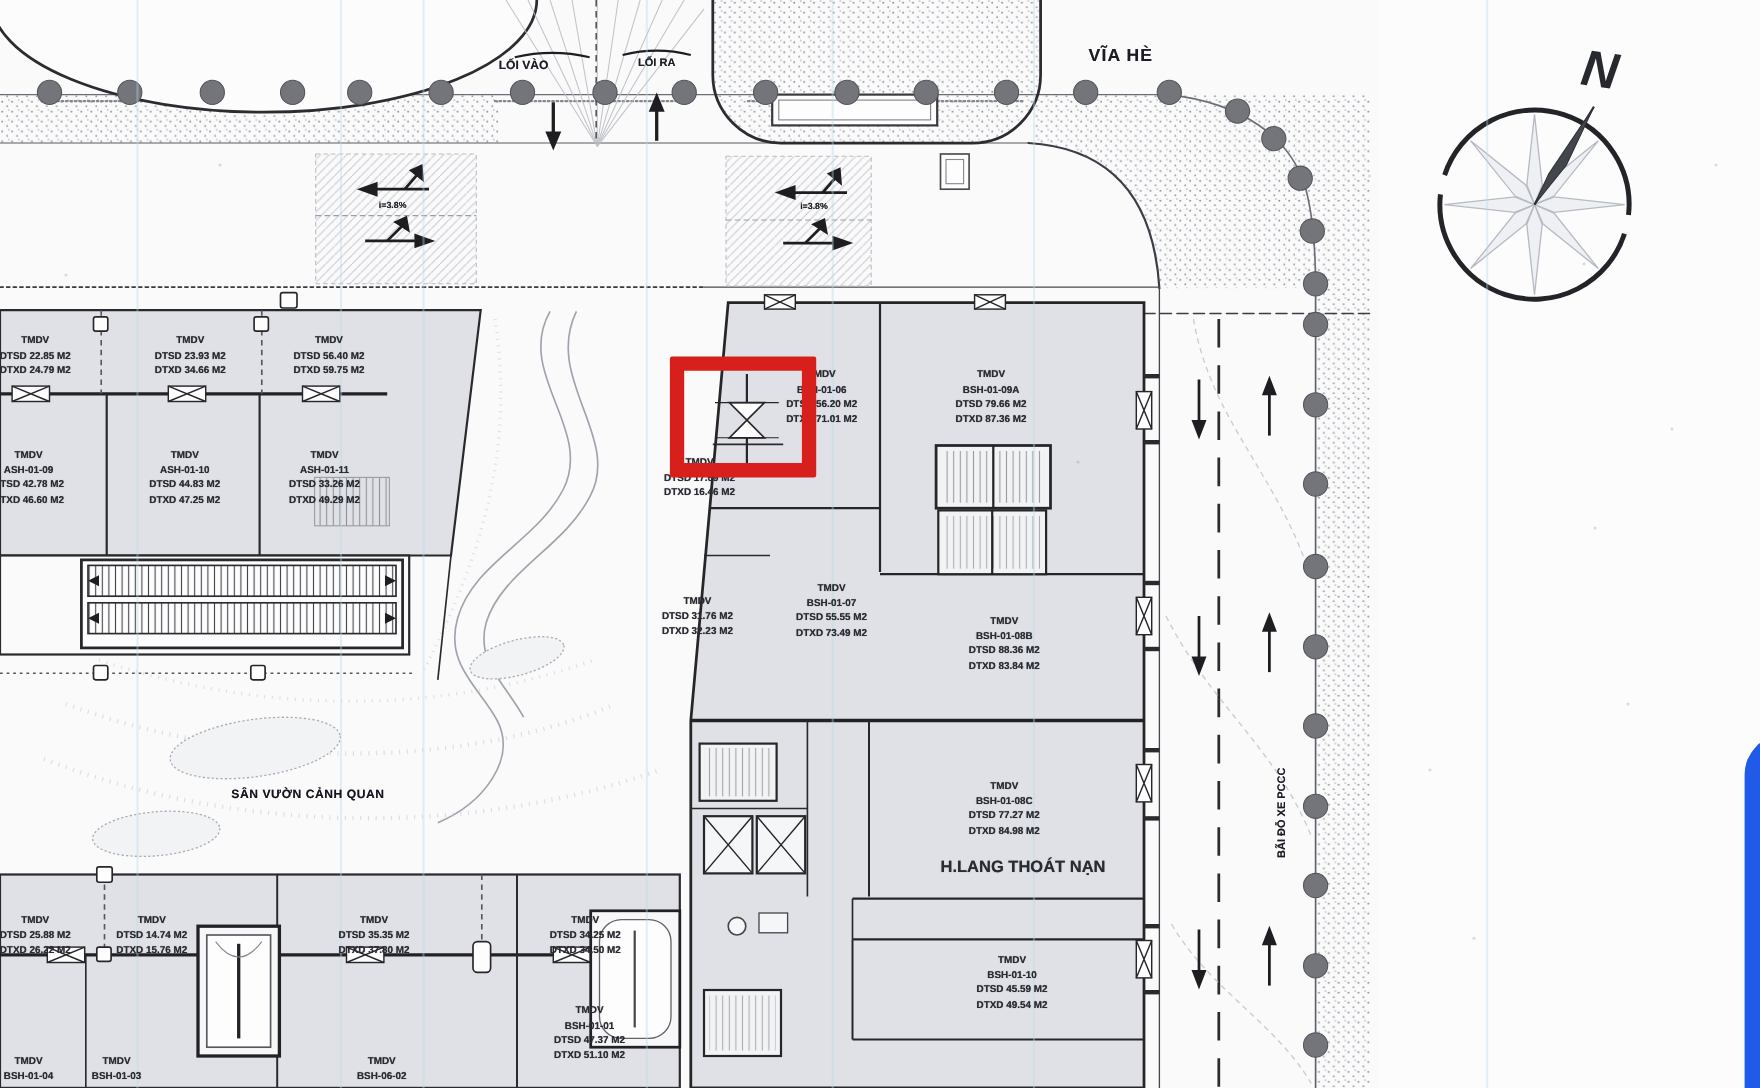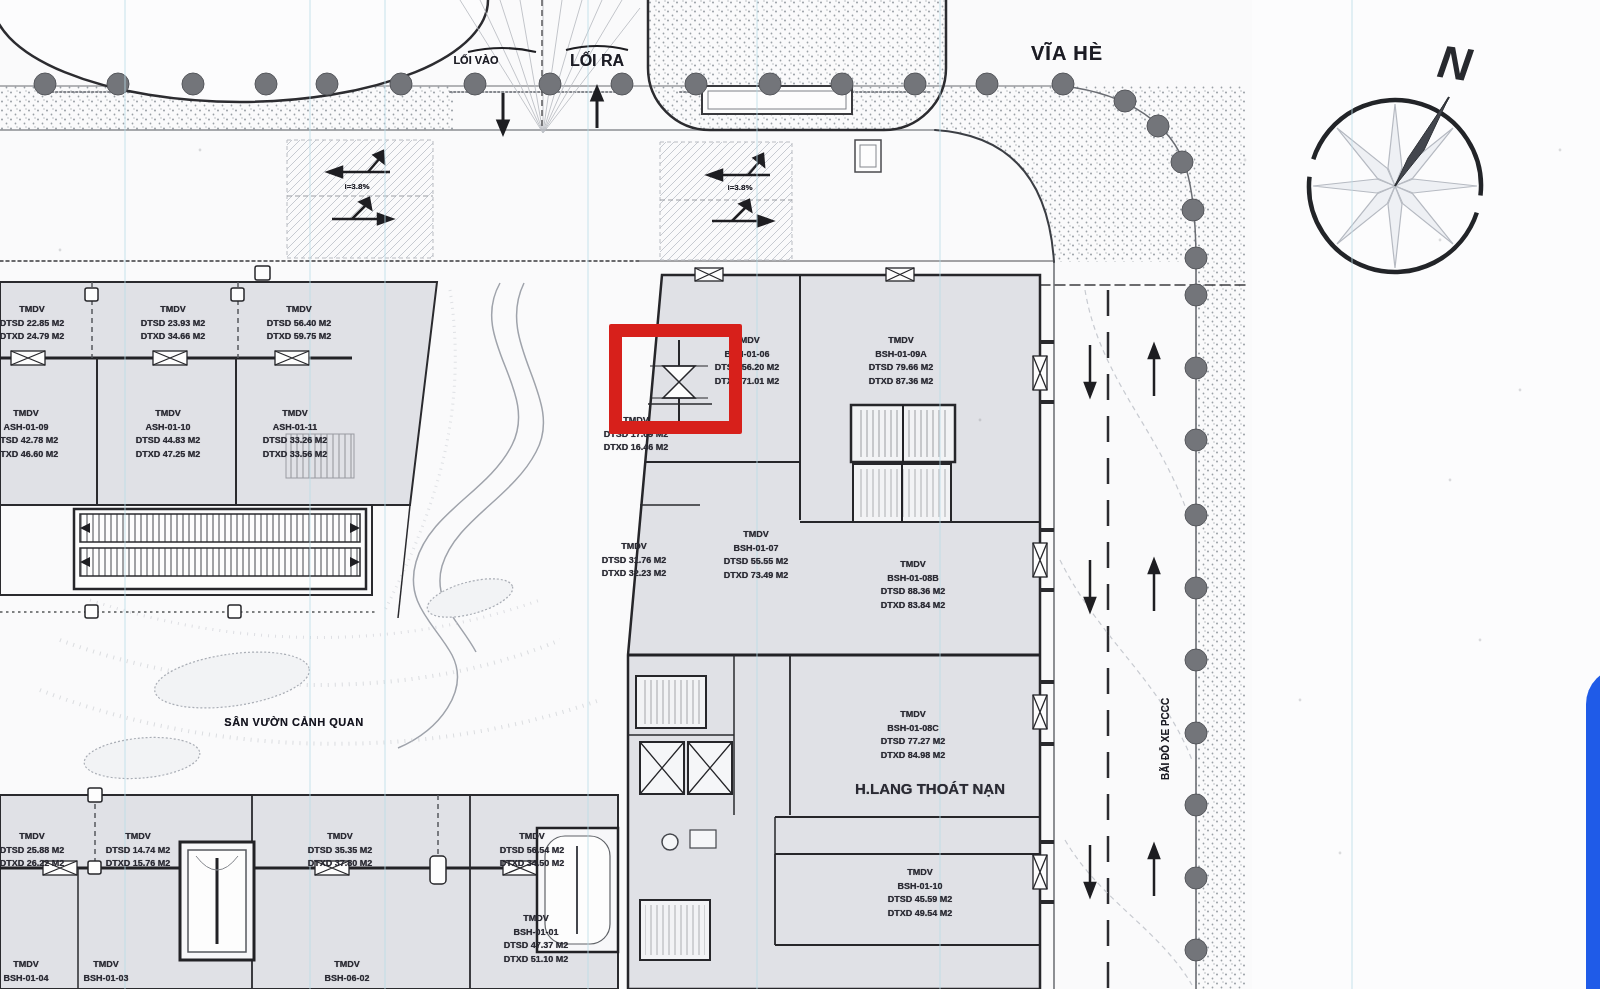--- a/index.html
+++ b/index.html
@@ -401,25 +401,25 @@
       <circle cx="200" cy="150" r="1.4"></circle>
           <circle cx="1340" cy="853" r="1.4"></circle>
           <circle cx="980" cy="420" r="1.4"></circle>
       <circle cx="1560" cy="150" r="1.4"></circle>
           <circle cx="1480" cy="640" r="1.4"></circle>
     </g>
   </g>
 </svg>
 
 <div class="labels-layer">
-  <div class="road-label lbl-center" style="left:1022px;top:42px;width:90px;font-size:20px;letter-spacing:1px">VĨA HÈ</div>
+  <div class="road-label lbl-center" style="left:974px;top:42px;width:90px;font-size:16px;letter-spacing:1px">VĨA HÈ</div>
   <div class="road-label lbl-center" style="left:436px;top:54px;width:80px;font-size:11px">LỐI VÀO</div>
-  <div class="road-label lbl-center" style="left:560px;top:52px;width:74px;font-size:16px">LỐI RA</div>
+  <div class="road-label lbl-center" style="left:560px;top:52px;width:74px;font-size:10px">LỐI RA</div>
   <div class="road-label vertical-lbl" style="left:1160px;top:668px;height:112px;font-size:10px">BÃI ĐỖ XE PCCC</div>
-  <div class="road-label lbl-center" style="left:194px;top:716px;width:200px;font-size:11px;letter-spacing:.5px;color:#14141e">SÂN VƯỜN CẢNH QUAN</div>
+  <div class="road-label lbl-center" style="left:180px;top:716px;width:200px;font-size:11px;letter-spacing:.5px;color:#14141e">SÂN VƯỜN CẢNH QUAN</div>
   <div class="road-label lbl-center" style="left:327px;top:182px;width:60px;font-size:8px">i=3.8%</div>
   <div class="road-label lbl-center" style="left:710px;top:183px;width:60px;font-size:8px">i=3.8%</div>
   <div class="compass-n" style="left:1438px;top:36px">N</div>
   <div>
         <div class="unit-label" style="left: -33px; top: 303px;">
           <div>TMDV</div>
           <div>DTSD 22.85 M2</div>
           <div>DTXD 24.79 M2</div>
         </div>
         <div class="unit-label" style="left: 108px; top: 303px;">
@@ -441,21 +441,21 @@
         <div class="unit-label" style="left: 103px; top: 407px;">
           <div>TMDV</div>
           <div>ASH-01-10</div>
           <div>DTSD 44.83 M2</div>
           <div>DTXD 47.25 M2</div>
         </div>
         <div class="unit-label" style="left: 230px; top: 407px;">
           <div>TMDV</div>
           <div>ASH-01-11</div>
           <div>DTSD 33.26 M2</div>
-          <div>DTXD 33.56 M2</div>
+          <div>DTXD 49.29 M2</div>
         </div>
         <div class="unit-label" style="left: 682px; top: 334px;">
           <div>TMDV</div>
           <div>BSH-01-06</div>
           <div>DTSD 56.20 M2</div>
           <div>DTXD 71.01 M2</div>
         </div>
         <div class="unit-label" style="left: 836px; top: 334px;">
           <div>TMDV</div>
           <div>BSH-01-09A</div>
@@ -509,21 +509,21 @@
           <div>DTSD 14.74 M2</div>
           <div>DTXD 15.76 M2</div>
         </div>
         <div class="unit-label" style="left: 275px; top: 830px;">
           <div>TMDV</div>
           <div>DTSD 35.35 M2</div>
           <div>DTXD 37.80 M2</div>
         </div>
         <div class="unit-label" style="left: 467px; top: 830px;">
           <div>TMDV</div>
-          <div>DTSD 56.54 M2</div>
+          <div>DTSD 34.25 M2</div>
           <div>DTXD 34.50 M2</div>
         </div>
         <div class="unit-label" style="left: 471px; top: 912px;">
           <div>TMDV</div>
           <div>BSH-01-01</div>
           <div>DTSD 47.37 M2</div>
           <div>DTXD 51.10 M2</div>
         </div>
         <div class="unit-label" style="left: -39px; top: 958px;">
           <div>TMDV</div>

